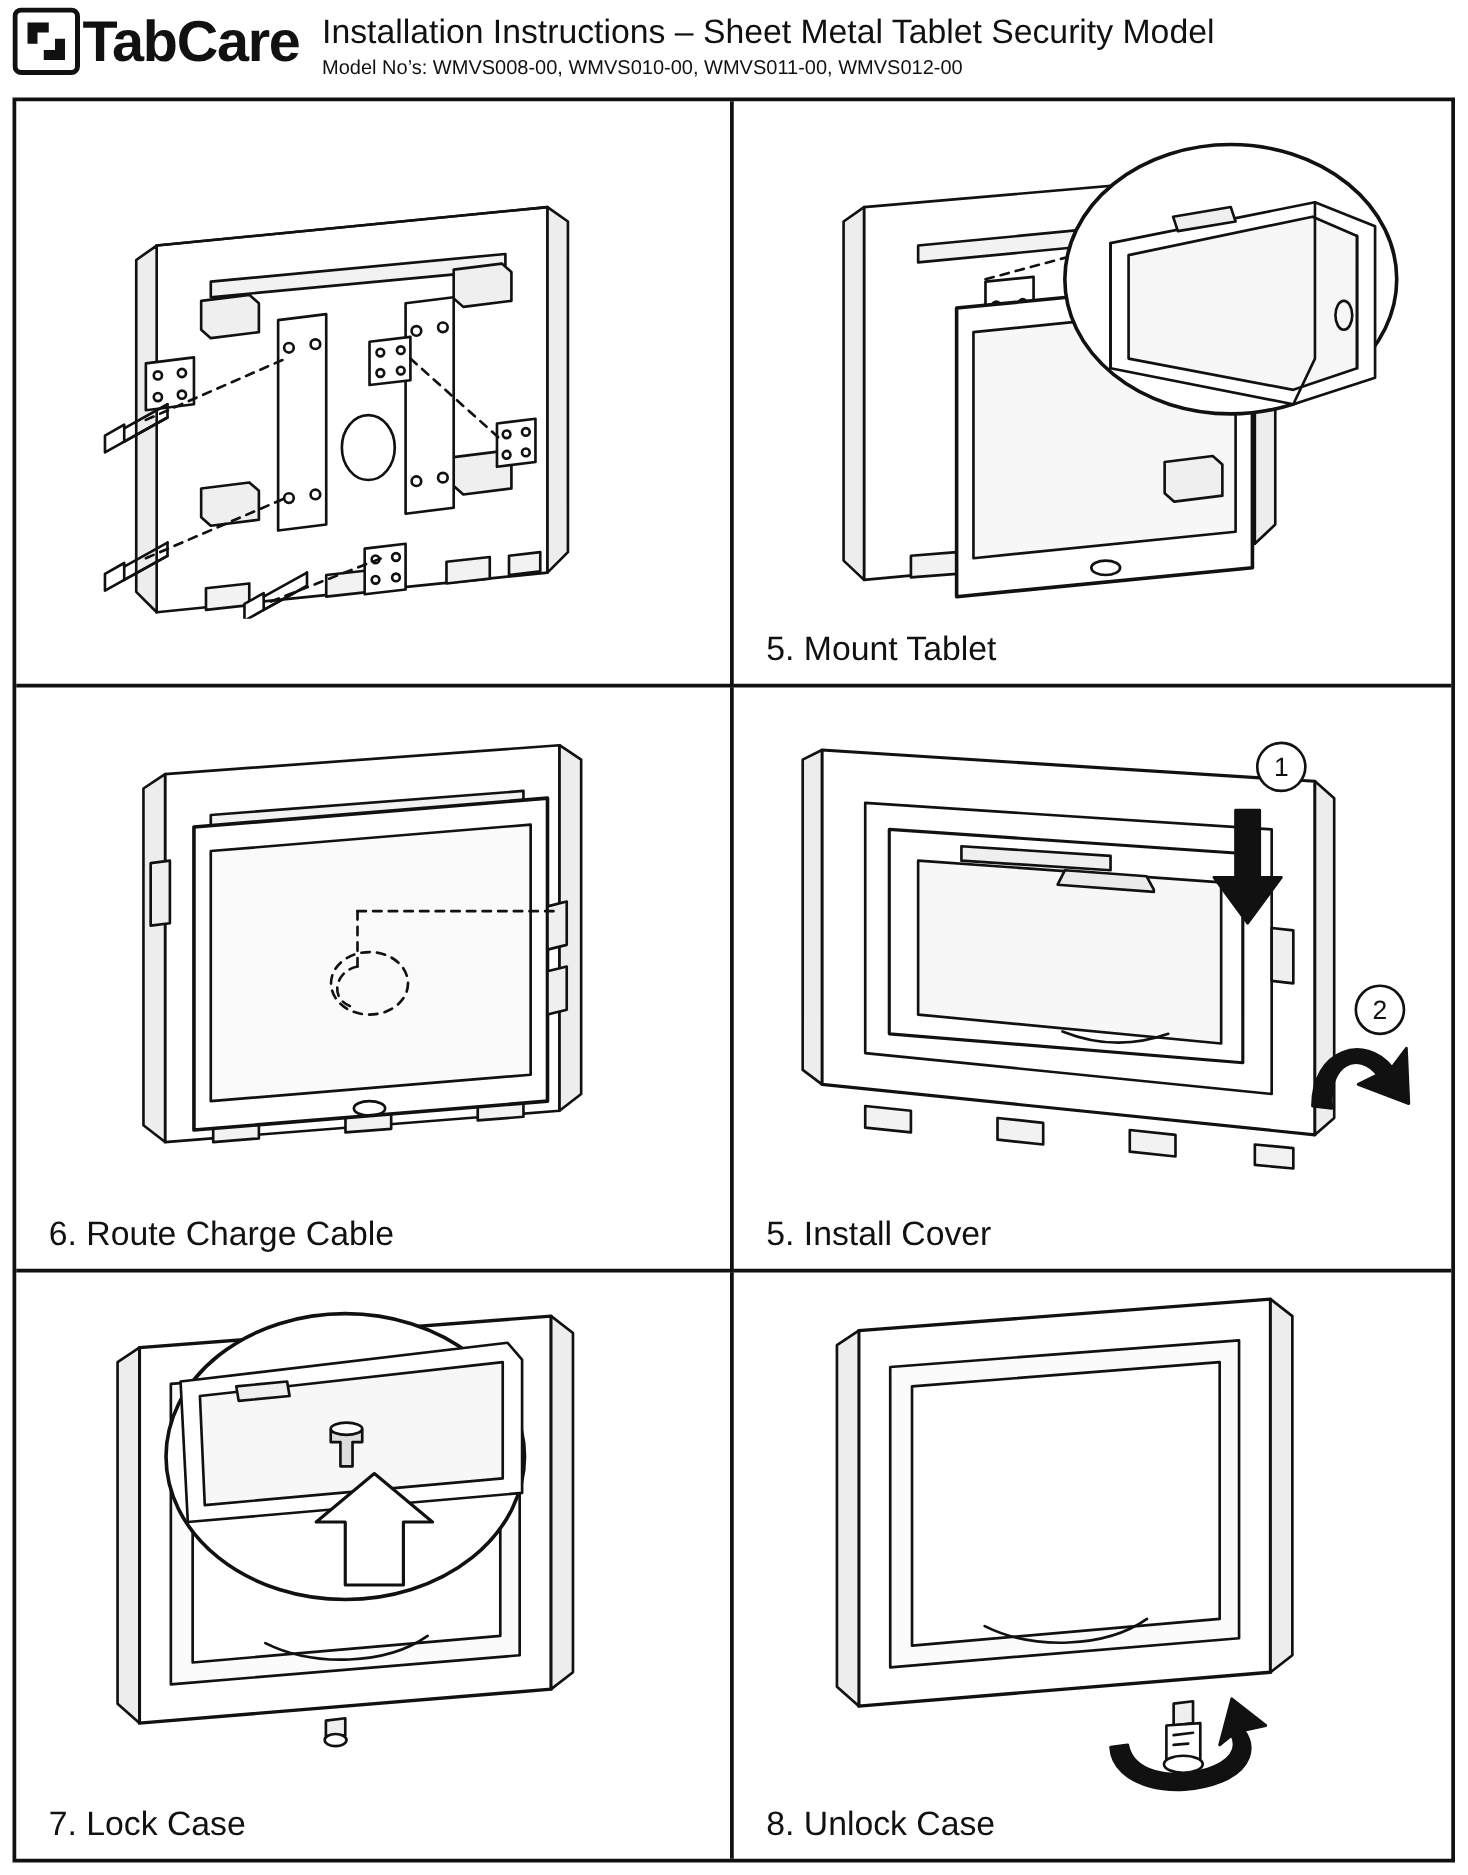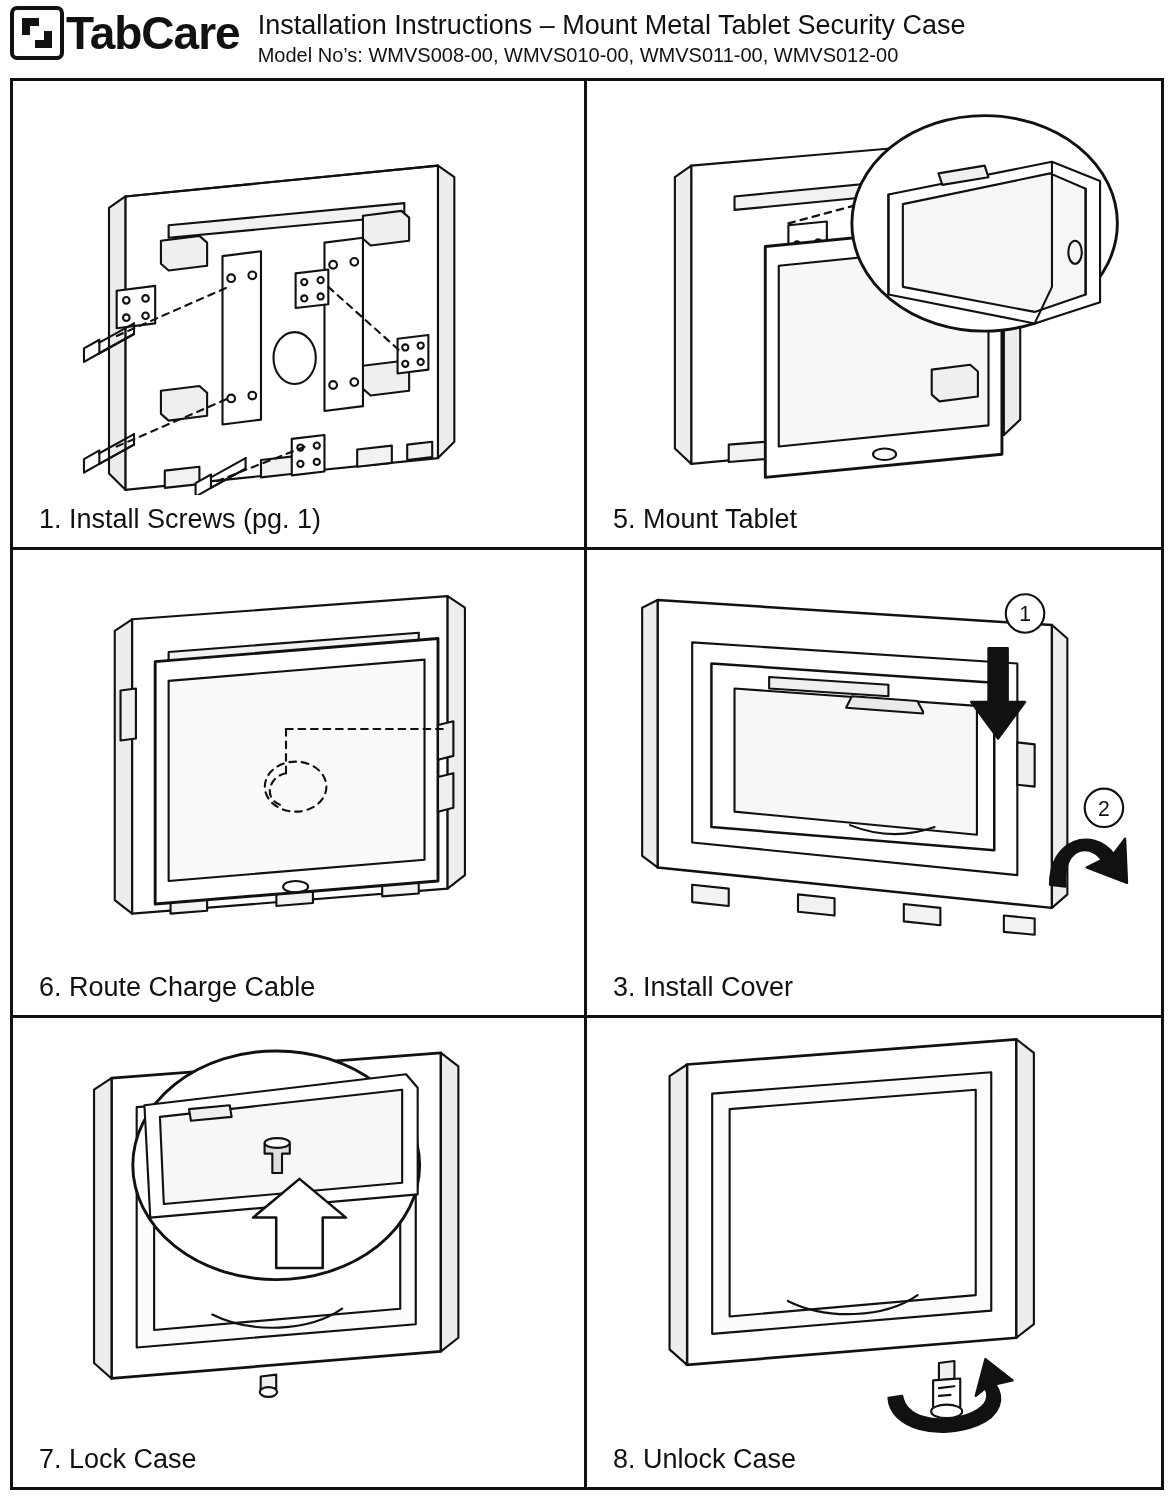--- a/index.html
+++ b/index.html
@@ -55,21 +55,21 @@
     flex: 1 1 auto;
     padding-top: 2px;
   }
   .title-main {
     font-size: 27px;
     line-height: 34px;
     color: #111;
     white-space: nowrap;
   }
   .title-sub {
-    font-size: 20px;
+    font-size: 16px;
     line-height: 26px;
     color: #111;
     white-space: nowrap;
   }
 
   
   .grid {
     position: absolute;
     left: 10px;
     top: 78px;
@@ -116,21 +116,21 @@
       <div class="brand-mark">
         <svg viewBox="0 0 54 54" width="54" height="54" aria-hidden="true">
           <rect x="2" y="2" width="50" height="50" rx="5" ry="5" fill="none" stroke="#111" stroke-width="4"></rect>
           <path d="M12 12 h17 v8 h-9 v9 h-8 z" fill="#111"></path>
           <path d="M42 42 h-17 v-8 h9 v-9 h8 z" fill="#111"></path>
         </svg>
       </div>
       <div class="brand-name">TabCare</div>
     </div>
     <div class="titles">
-      <div class="title-main">Installation Instructions – Mount Metal Tablet Security Case</div>
+      <div class="title-main">Installation Instructions – Sheet Metal Tablet Security Model</div>
       <div class="title-sub">Model No’s: WMVS008-00, WMVS010-00, WMVS011-00, WMVS012-00</div>
     </div>
   </div>
 
   <div class="grid">
 
     <div class="cell b-right b-bottom">
       <div class="cell-art">
         <svg viewBox="0 0 570 430" preserveAspectRatio="xMidYMid meet">
           <g fill="none" stroke="#111" stroke-width="2.2" stroke-linejoin="round" stroke-linecap="round">
@@ -209,21 +209,20 @@
 
             <g stroke-dasharray="7 6">
               <path d="M96 265 L210 215"></path>
               <path d="M96 380 L212 330"></path>
               <path d="M200 416 L292 380"></path>
               <path d="M316 214 L392 282"></path>
             </g>
           </g>
         </svg>
       </div>
-      <div class="caption">1. Install Screws (pg. 1)</div>
     </div>
 
     <div class="cell b-bottom">
       <div class="cell-art">
         <svg viewBox="0 0 570 430" preserveAspectRatio="xMidYMid meet">
           <g fill="none" stroke="#111" stroke-width="2.2" stroke-linejoin="round" stroke-linecap="round">
 
             <path d="M95 88 L420 60 L420 368 L95 398 Z" fill="#ffffff"></path>
             <path d="M95 88 L78 100 L78 382 L95 398 Z" fill="#ededed"></path>
             <path d="M420 60 L437 72 L437 352 L420 368 Z" fill="#ededed"></path>
@@ -331,21 +330,21 @@
             <text x="442" y="74" font-family="Liberation Sans, sans-serif" font-size="22" fill="#111" text-anchor="middle" stroke="none">1</text>
 
             <g stroke-width="2.4">
               <path d="M468 348 C 468 300 512 288 534 316 L546 300 L548 346 L506 330 L522 322 C 506 302 480 312 484 350 Z" fill="#111" stroke="#111"></path>
             </g>
             <circle cx="524" cy="268" r="20" fill="#ffffff"></circle>
             <text x="524" y="276" font-family="Liberation Sans, sans-serif" font-size="22" fill="#111" text-anchor="middle" stroke="none">2</text>
           </g>
         </svg>
       </div>
-      <div class="caption">3. Install Cover</div>
+      <div class="caption">5. Install Cover</div>
     </div>
 
     <div class="cell b-right">
       <div class="cell-art">
         <svg viewBox="0 0 570 430" preserveAspectRatio="xMidYMid meet">
           <g fill="none" stroke="#111" stroke-width="2.2" stroke-linejoin="round" stroke-linecap="round">
 
             <path d="M92 62 L432 36 L432 344 L92 372 Z" fill="#ffffff" stroke-width="2.8"></path>
             <path d="M92 62 L74 74 L74 356 L92 372 Z" fill="#ededed"></path>
             <path d="M432 36 L450 50 L450 330 L432 344 Z" fill="#ededed"></path>

